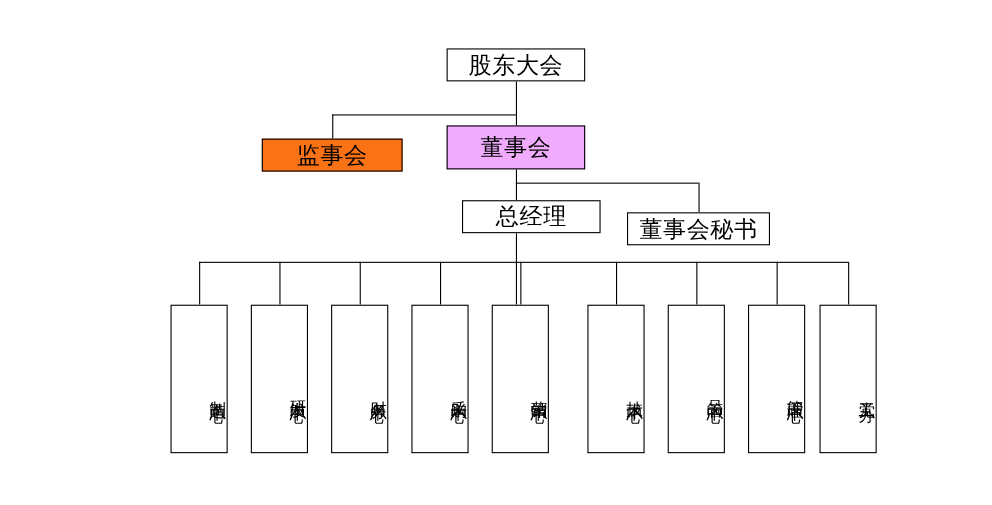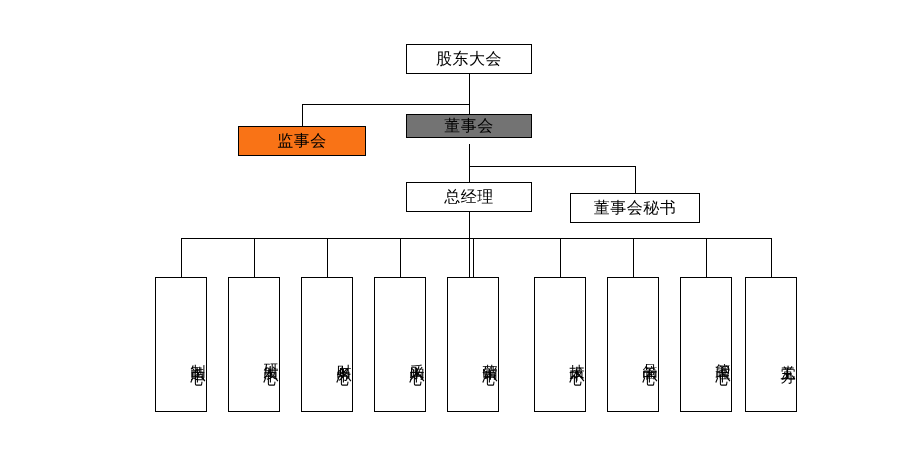--- a/index.html
+++ b/index.html
@@ -18,21 +18,21 @@
     overflow: hidden;
   }
   .node {
     position: absolute;
     box-sizing: border-box;
     border: 1px solid #000000;
     background: #ffffff;
     display: flex;
     align-items: center;
     justify-content: center;
-    font-size: 16px;
+    font-size: 21px;
     color: #000000;
     line-height: 1.15;
     letter-spacing: 0.5px;
     z-index: 2;
   }
   .node.vertical {
     writing-mode: vertical-rl;
     text-orientation: upright;
     letter-spacing: 2px;
     font-size: 15px;
@@ -68,24 +68,24 @@
     <div class="line v" style="left: 560px; top: 238px; height: 39px; background: rgb(0, 0, 0);"></div>
     <div class="line v" style="left: 633px; top: 238px; height: 39px; background: rgb(0, 0, 0);"></div>
     <div class="line v" style="left: 706px; top: 238px; height: 39px; background: rgb(0, 0, 0);"></div>
     <div class="line v" style="left: 771px; top: 238px; height: 39px; background: rgb(0, 0, 0);"></div>
     <div class="node" style="left: 406px; top: 44px; width: 126px; height: 30px; border-color: rgb(0, 0, 0); background: rgb(255, 255, 255);">
       <span>股东大会</span>
     </div>
     <div class="node" style="left: 238px; top: 126px; width: 128px; height: 30px; border-color: rgb(0, 0, 0); background: #f97316;">
       <span>监事会</span>
     </div>
-    <div class="node" style="left: 406px; top: 114px; width: 126px; height: 24px; border-color: rgb(0, 0, 0); background: #737373; font-family: Liberation Serif, serif;">
+    <div class="node" style="left: 406px; top: 114px; width: 126px; height: 40px; border-color: rgb(0, 0, 0); background: #f0abfc; font-family: Liberation Serif, serif;">
       <span>董事会</span>
     </div>
-    <div class="node" style="left: 406px; top: 182px; width: 126px; height: 30px; border-color: rgb(0, 0, 0); background: rgb(255, 255, 255);">
+    <div class="node" style="left: 420px; top: 182px; width: 126px; height: 30px; border-color: rgb(0, 0, 0); background: rgb(255, 255, 255);">
       <span>总经理</span>
     </div>
     <div class="node" style="left: 570px; top: 193px; width: 130px; height: 30px; border-color: rgb(0, 0, 0); background: rgb(255, 255, 255); align-items: center;">
       <span>董事会秘书</span>
     </div>
     <div class="node vertical" style="left: 155px; top: 277px; width: 52px; height: 135px; border-color: rgb(0, 0, 0); background: rgb(255, 255, 255);">
       <span>制造中心</span>
     </div>
     <div class="node vertical" style="left: 228px; top: 277px; width: 52px; height: 135px; border-color: rgb(0, 0, 0); background: rgb(255, 255, 255);">
       <span>研发中心</span>

